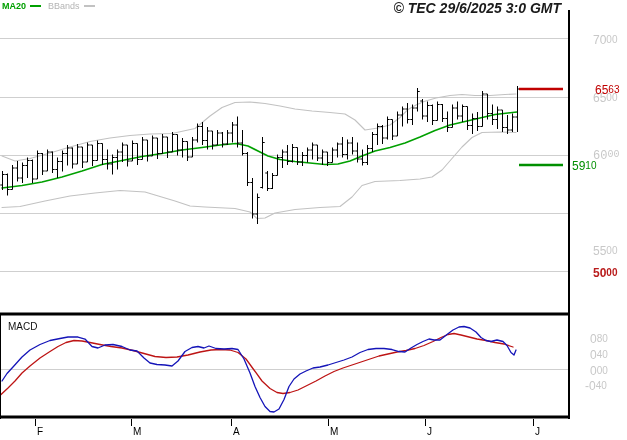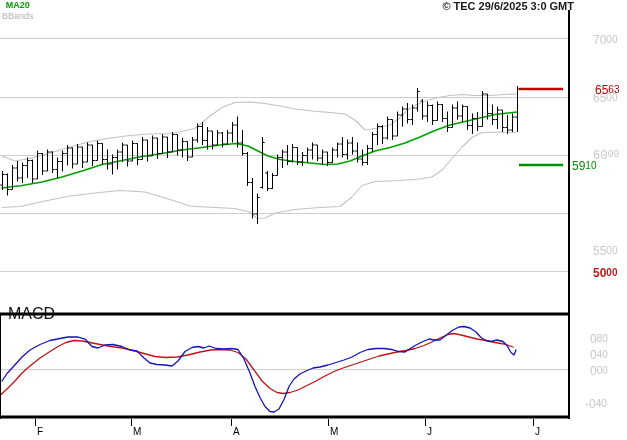--- a/index.html
+++ b/index.html
@@ -1,25 +1,25 @@
 <!DOCTYPE html>
 <html><head>
 <meta charset="utf-8">
 <style>
   html,body{margin:0;padding:0;background:#ffffff;}
   #stage{
     position:relative;width:627px;height:440px;background:#ffffff;overflow:hidden;
     font-family:"Liberation Sans", sans-serif;
   }
   #chart-svg{position:absolute;left:0;top:0;}
-  .legend{position:absolute;left:2px;top:0px;height:12px;display:flex;align-items:center;font-size:9px;line-height:11px;flex-direction:column;}
+  .legend{position:absolute;left:2px;top:0px;height:12px;display:flex;align-items:center;font-size:9px;line-height:11px;}
   .legend .lbl{font-weight:bold;letter-spacing:0px;}
   .legend .sw{display:inline-block;width:11px;height:2px;margin:0 7px 0 4px;}
-  .copyright{position:absolute;top:0px;right:53px;font-size:11px;font-weight:bold;color:#1a1a1a;white-space:nowrap;}
-  .macd-title{position:absolute;left:8px;top:305px;font-size:16px;color:#111;text-align:right;}
+  .copyright{position:absolute;top:0px;right:66px;font-size:14px;font-style:italic;font-weight:bold;color:#1a1a1a;white-space:nowrap;}
+  .macd-title{position:absolute;left:8px;top:321px;font-size:10px;color:#111;text-align:right;}
   .axlbl{position:absolute;white-space:nowrap;line-height:13px;}
   .axlbl .big{font-size:12px;}
   .axlbl .sm{font-size:10px;vertical-align:1.5px;}
   .mlbl{position:absolute;top:426px;font-size:10px;color:#000;line-height:12px;}
 </style>
 </head>
 <body>
 
 <div id="stage">
 
@@ -63,21 +63,21 @@
 
   <div id="labels">
       <div class="axlbl" style="left: 593px; top: 31.5px; color: rgb(200, 200, 200);"><span class="big">70</span><span class="sm">00</span></div>
       <div class="axlbl" style="left: 593px; top: 89.75px; color: rgb(200, 200, 200);"><span class="big">65</span><span class="sm">00</span></div>
       <div class="axlbl" style="left: 593px; top: 148px; color: rgb(200, 200, 200); font-family: Liberation Mono, monospace;"><span class="big">60</span><span class="sm">00</span></div>
       <div class="axlbl" style="left: 593px; top: 223px; color: rgb(200, 200, 200); margin-top: 20px;"><span class="big">55</span><span class="sm">00</span></div>
       <div class="axlbl" style="left: 593px; top: 264.5px; color: #b91c1c; font-weight: bold;"><span class="big">50</span><span class="sm">00</span></div>
       <div class="axlbl" style="left: 590px; top: 331.1px; color: rgb(200, 200, 200);"><span class="big">0</span><span class="sm">80</span></div>
       <div class="axlbl" style="left: 590px; top: 346.8px; color: rgb(200, 200, 200);"><span class="big">0</span><span class="sm">40</span></div>
       <div class="axlbl" style="left: 590px; top: 362.5px; color: rgb(200, 200, 200);"><span class="big">0</span><span class="sm">00</span></div>
-      <div class="axlbl" style="left: 585px; top: 378.2px; color: rgb(200, 200, 200); margin-top: 18px;"><span class="big">-0</span><span class="sm">40</span></div>
+      <div class="axlbl" style="left: 585px; top: 378.2px; color: rgb(200, 200, 200);"><span class="big">-0</span><span class="sm">40</span></div>
       <div class="axlbl" style="left: 595px; top: 82.4105px; color: rgb(192, 0, 0);"><span class="big">65</span><span class="sm">63</span></div>
       <div class="axlbl" style="left: 572px; top: 158.485px; color: rgb(0, 143, 0);"><span class="big">59</span><span class="sm">10</span></div>
       <div class="mlbl" style="left: 37px;">F</div>
       <div class="mlbl" style="left: 133px;">M</div>
       <div class="mlbl" style="left: 233px;">A</div>
       <div class="mlbl" style="left: 330px;">M</div>
       <div class="mlbl" style="left: 427px;">J</div>
       <div class="mlbl" style="left: 535px;">J</div>
     </div>
 

